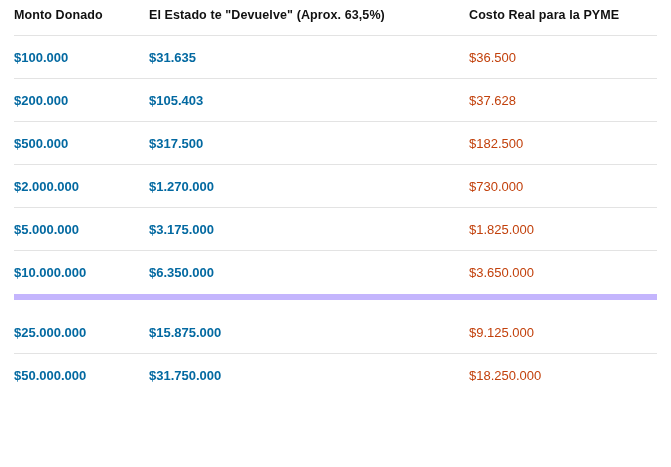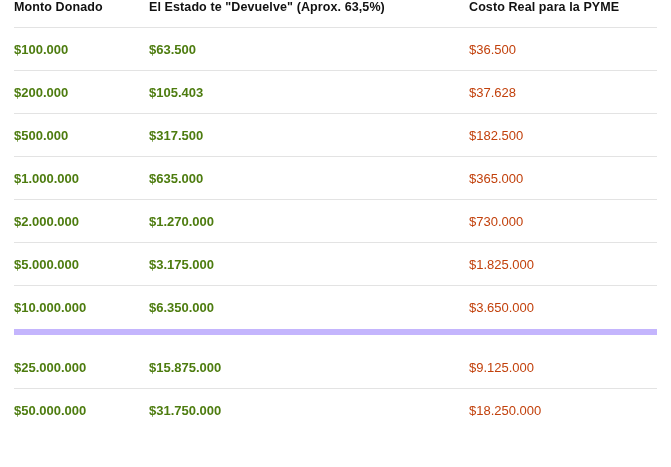--- a/index.html
+++ b/index.html
@@ -10,21 +10,21 @@
   body {
     width: 671px;
     height: 467px;
     font-family: "Liberation Sans", sans-serif;
     color: #1a1a1a;
     overflow: hidden;
   }
   .table-wrap {
     width: 671px;
     box-sizing: border-box;
-    padding: 0 14px;
+    padding: 8px 14px;
   }
   table {
     width: 100%;
     border-collapse: collapse;
     table-layout: fixed;
   }
   col.c0 { width: 135px; }
   col.c1 { width: 320px; }
   col.c2 { width: 188px; }
   thead th {
@@ -38,21 +38,21 @@
   }
   tbody td {
     font-size: 13px;
     padding: 14px 0 13px 0;
     border-top: 1px solid #e3e3e3;
     vertical-align: top;
     white-space: nowrap;
   }
   tbody td.strong {
     font-weight: bold;
-    color: #4d7c0f;
+    color: #0369a1;
   }
   tbody td.plain {
     font-weight: normal;
     color: #c2410c;
   }
   tbody tr.gap td {
     border-top: 6px solid #c4b5fd;
     padding-top: 25px;
   }
   tbody tr.tall td {
@@ -73,37 +73,32 @@
     <thead>
       <tr>
         <th>Monto Donado</th>
         <th>El Estado te "Devuelve" (Aprox. 63,5%)</th>
         <th>Costo Real para la PYME</th>
       </tr>
     </thead>
     <tbody>
       <tr>
         <td class="strong">$100.000</td>
-        <td class="strong">$63.500</td>
+        <td class="strong">$31.635</td>
         <td class="plain">$36.500</td>
       </tr>
       <tr>
         <td class="strong">$200.000</td>
         <td class="strong">$105.403</td>
         <td class="plain">$37.628</td>
       </tr>
       <tr>
         <td class="strong">$500.000</td>
         <td class="strong">$317.500</td>
         <td class="plain">$182.500</td>
-      </tr>
-      <tr>
-        <td class="strong">$1.000.000</td>
-        <td class="strong">$635.000</td>
-        <td class="plain">$365.000</td>
       </tr>
       <tr>
         <td class="strong">$2.000.000</td>
         <td class="strong">$1.270.000</td>
         <td class="plain">$730.000</td>
       </tr>
       <tr>
         <td class="strong">$5.000.000</td>
         <td class="strong">$3.175.000</td>
         <td class="plain">$1.825.000</td>

